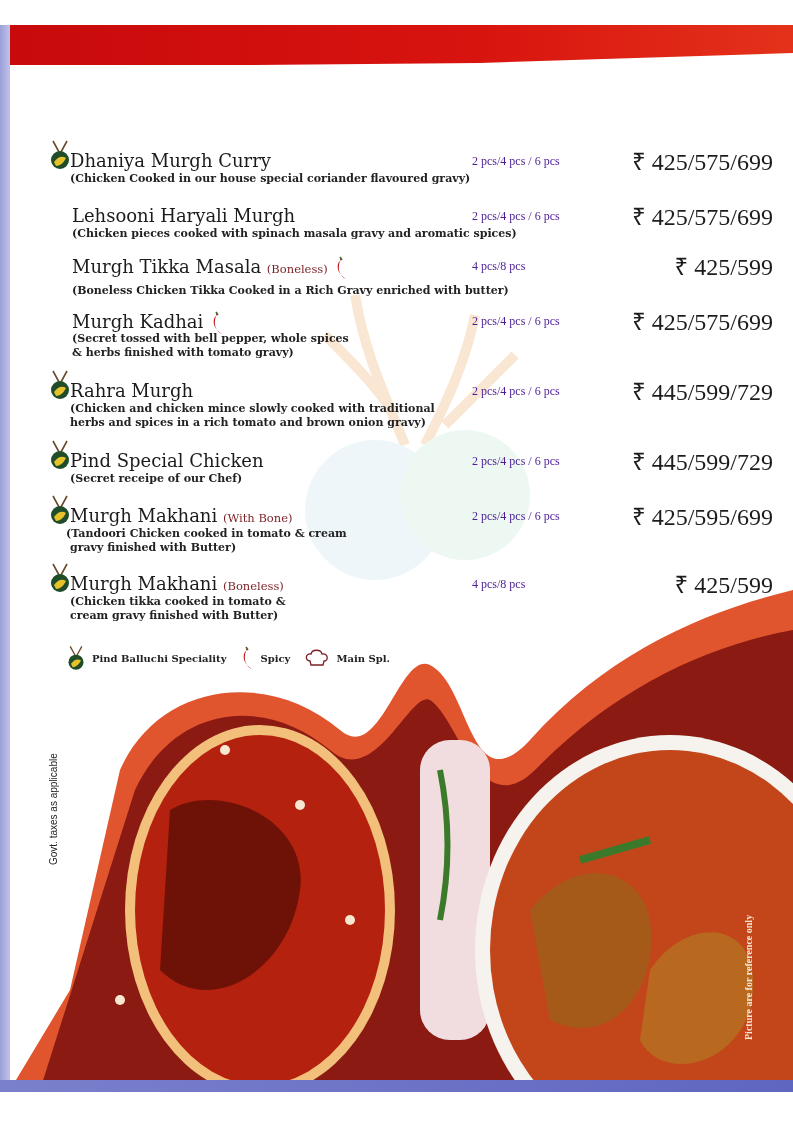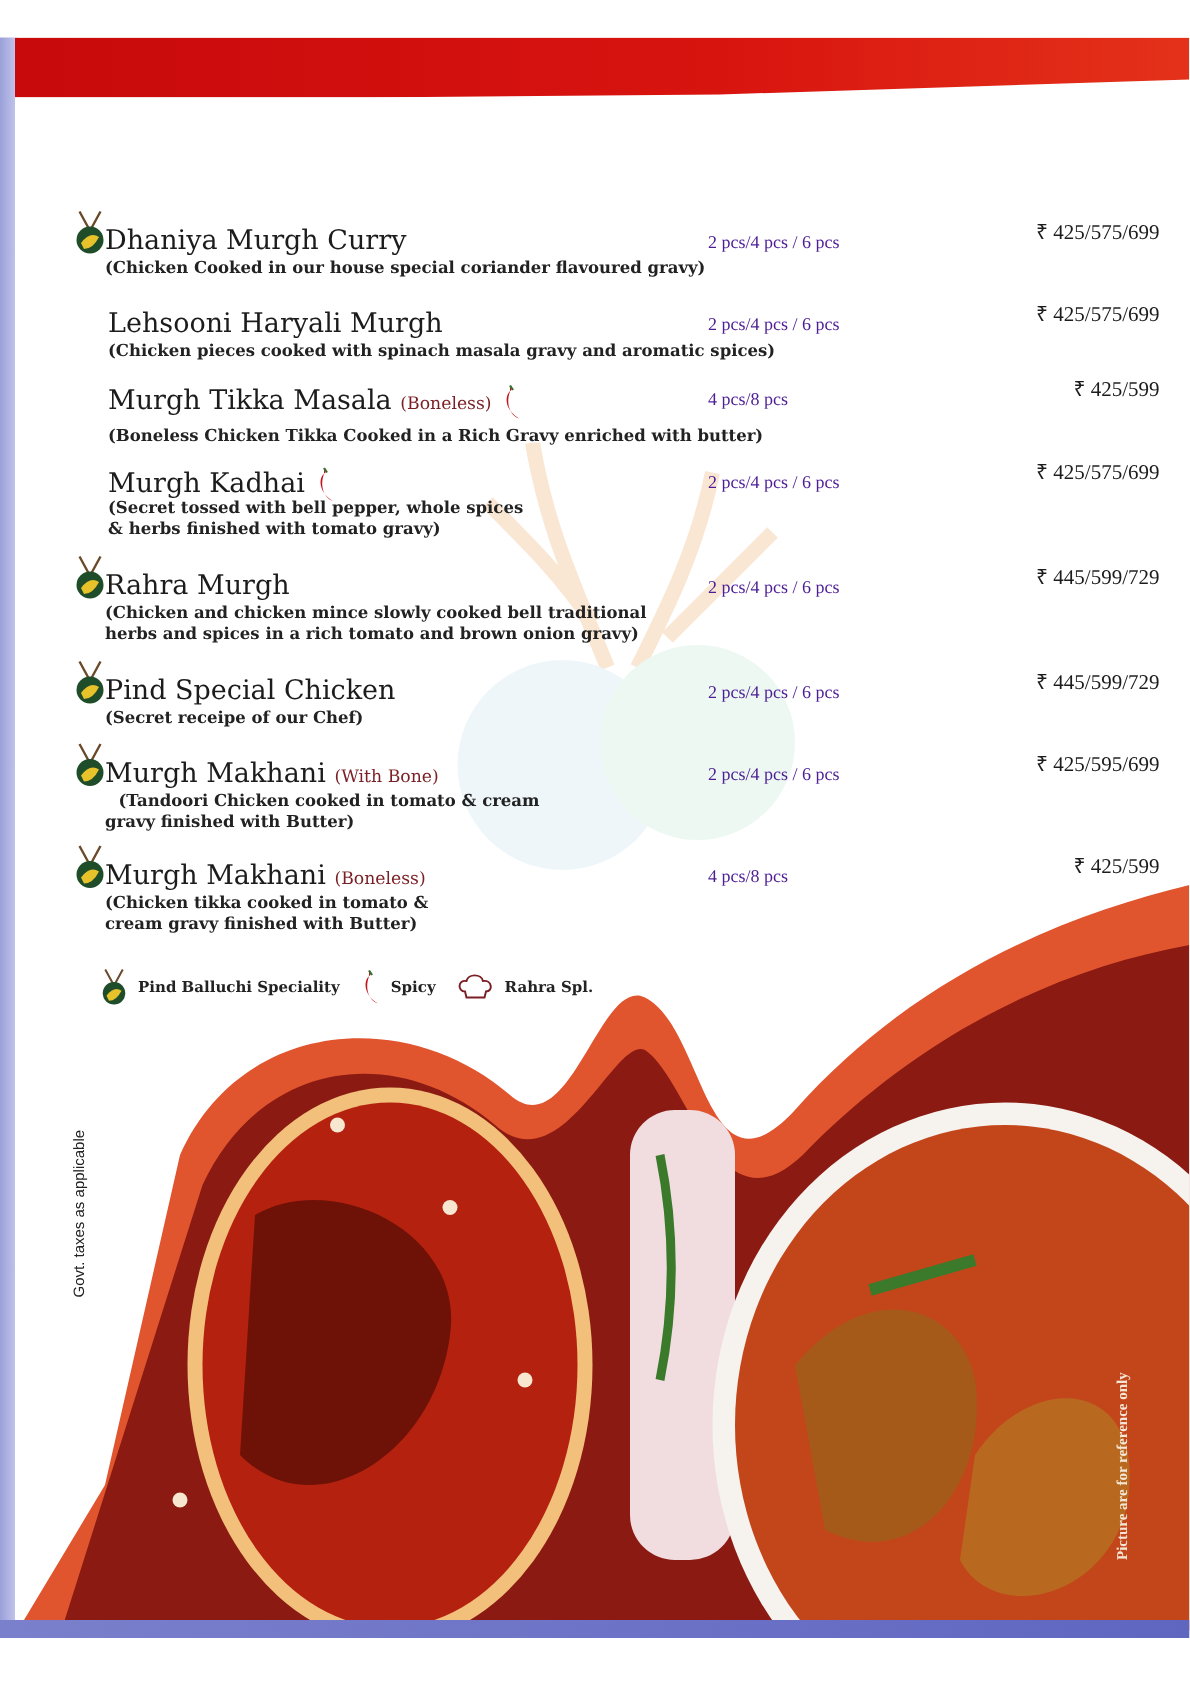--- a/index.html
+++ b/index.html
@@ -8,21 +8,21 @@
   .left-edge { position:absolute; left:0; top:25px; width:12px; height:1062px; background:linear-gradient(90deg,#9aa0d8,#c8c9ee); }
   .top-band { position:absolute; left:0; top:0; width:783px; height:40px; background:linear-gradient(90deg,#c80a0c,#d8140f 60%,#e4321a); clip-path:polygon(0 0,100% 0,100% 70%,60% 95%,30% 100%,0 100%); }
   .title { position:absolute; left:62px; top:58px; font-family:"DejaVu Sans", sans-serif; font-weight:bold; font-size:33px; letter-spacing:2px; color:#fff; -webkit-text-stroke:1.6px #9b1a1f; text-transform:uppercase; }
   .watermark { position:absolute; left:285px; top:270px; width:240px; height:290px; opacity:0.35; }
   .item { position:absolute; left:0; width:783px; }
   .badge { position:absolute; width:24px; height:30px; }
   .name { position:absolute; font-size:18px; color:#1c1c1c; white-space:nowrap; }
   .tag { font-size:11.5px; color:#7a1f24; }
   .desc { position:absolute; font-size:11px; color:#222; line-height:14px; white-space:nowrap; font-weight:bold; }
   .qty { position:absolute; left:462px; font-size:12px; color:#4c1d95; font-family:"Liberation Serif", serif; white-space:nowrap; }
-  .price { position:absolute; right:20px; font-size:14px; color:#1c1c1c; font-family:"Liberation Serif", serif; white-space:nowrap; text-align:right; }
+  .price { position:absolute; right:20px; font-size:24px; color:#1c1c1c; font-family:"Liberation Serif", serif; white-space:nowrap; text-align:right; }
   .chili { display:inline-block; vertical-align:middle; }
   .legend { position:absolute; left:56px; top:620px; display:flex; align-items:center; gap:6px; font-size:10px; color:#222; font-weight:bold; }
   .legend span.lbl { margin-right:8px; }
   .side-note { position:absolute; font-family:"Liberation Sans", sans-serif; font-size:10px; color:#222; transform:rotate(-90deg); transform-origin:left top; white-space:nowrap; }
   .side-note.light { color:#f3e6d6; font-family:"Liberation Serif", serif; font-weight:bold; }
   .bottom-edge { position:absolute; left:0; top:1080px; width:793px; height:12px; background:linear-gradient(90deg,#7b80cc,#5f66c0); }
 </style>
 </head>
 <body>
 
@@ -74,21 +74,21 @@
         <div class="qty" style="top:4px">2 pcs/4 pcs / 6 pcs</div>
         <div class="price" style="top:-6px">₹ 425/575/699</div>
       </div>
       <div class="item" style="top: 355px;">
         <svg class="badge" style="left:38px;top:-10px" viewBox="0 0 24 30">
           <path d="M5 1 L11 12 M19 1 L13 12" stroke="#6b4a2a" stroke-width="1.6"></path>
           <circle cx="12" cy="20" r="9" fill="#1f4d2a"></circle>
           <path d="M6 22 Q12 14 18 18 Q14 26 8 26Z" fill="#e8c22a"></path>
         </svg>
         <div class="name" style="left:60px;top:0"><span>Rahra Murgh</span></div>
-        <div class="desc" style="left:60px;top:22px">(Chicken and chicken mince slowly cooked bell traditional</div>
+        <div class="desc" style="left:60px;top:22px">(Chicken and chicken mince slowly cooked with traditional</div>
         <div class="desc" style="left:60px;top:36px">herbs and spices in a rich tomato and brown onion gravy)</div>
         <div class="qty" style="top:4px">2 pcs/4 pcs / 6 pcs</div>
         <div class="price" style="top:-6px">₹ 445/599/729</div>
       </div>
       <div class="item" style="top: 425px;">
         <svg class="badge" style="left:38px;top:-10px" viewBox="0 0 24 30">
           <path d="M5 1 L11 12 M19 1 L13 12" stroke="#6b4a2a" stroke-width="1.6"></path>
           <circle cx="12" cy="20" r="9" fill="#1f4d2a"></circle>
           <path d="M6 22 Q12 14 18 18 Q14 26 8 26Z" fill="#e8c22a"></path>
         </svg>
@@ -97,21 +97,21 @@
         <div class="qty" style="top:4px">2 pcs/4 pcs / 6 pcs</div>
         <div class="price" style="top:-6px">₹ 445/599/729</div>
       </div>
       <div class="item" style="top: 480px;">
         <svg class="badge" style="left:38px;top:-10px" viewBox="0 0 24 30">
           <path d="M5 1 L11 12 M19 1 L13 12" stroke="#6b4a2a" stroke-width="1.6"></path>
           <circle cx="12" cy="20" r="9" fill="#1f4d2a"></circle>
           <path d="M6 22 Q12 14 18 18 Q14 26 8 26Z" fill="#e8c22a"></path>
         </svg>
         <div class="name" style="left:60px;top:0"><span>Murgh Makhani</span> <span class="tag">(With Bone)</span></div>
-        <div class="desc" style="left:69px;top:22px">(Tandoori Chicken cooked in tomato &amp; cream</div>
+        <div class="desc" style="left:56px;top:22px">(Tandoori Chicken cooked in tomato &amp; cream</div>
         <div class="desc" style="left:60px;top:36px">gravy finished with Butter)</div>
         <div class="qty" style="top:4px">2 pcs/4 pcs / 6 pcs</div>
         <div class="price" style="top:-6px">₹ 425/595/699</div>
       </div>
       <div class="item" style="top: 548px;">
         <svg class="badge" style="left:38px;top:-10px" viewBox="0 0 24 30">
           <path d="M5 1 L11 12 M19 1 L13 12" stroke="#6b4a2a" stroke-width="1.6"></path>
           <circle cx="12" cy="20" r="9" fill="#1f4d2a"></circle>
           <path d="M6 22 Q12 14 18 18 Q14 26 8 26Z" fill="#e8c22a"></path>
         </svg>
@@ -131,21 +131,21 @@
       </svg>
     <span class="lbl">Pind Balluchi Speciality</span>
     <svg width="14" height="26" viewBox="0 0 14 26">
         <path d="M6 2 L7 5 C2 8 2 18 12 24 C6 22 3 14 6 6Z" fill="#c2141b"></path>
         <path d="M6 2 L8 5" stroke="#3a6a2a" stroke-width="1.5"></path>
       </svg>
     <span class="lbl">Spicy</span>
     <svg width="26" height="18" viewBox="0 0 26 18">
         <path d="M6 12 C1 12 1 4 7 5 C8 0 17 0 18 5 C24 4 25 12 20 12 L19 16 L7 16Z" fill="none" stroke="#7a1f24" stroke-width="1.3"></path>
       </svg>
-    <span class="lbl">Rahra Spl.</span>
+    <span class="lbl">Main Spl.</span>
   </div>
 
   <svg style="position:absolute;left:0;top:565px" width="783" height="500" viewBox="0 0 783 500">
     <path d="M110 180 C150 90 260 80 330 140 C370 175 390 60 420 75 C460 95 460 215 520 150 C600 60 700 20 783 0 L783 500 L0 500 L60 400 Z" fill="#e0542e"></path>
     <path d="M125 200 C165 115 255 105 320 160 C365 200 400 100 420 110 C450 130 470 240 530 175 C610 95 700 55 783 40 L783 500 L30 500 Z" fill="#8a1a12"></path>
     <ellipse cx="250" cy="320" rx="135" ry="185" fill="#f2c07a"></ellipse>
     <ellipse cx="250" cy="320" rx="125" ry="175" fill="#b4210f"></ellipse>
     <path d="M160 220 C210 190 300 230 290 300 C280 380 200 430 150 380Z" fill="#6e1208"></path>
     <rect x="410" y="150" width="70" height="300" rx="30" fill="#f1dde0"></rect>
     <path d="M430 180 C440 230 440 280 430 330" stroke="#3b7a2a" stroke-width="6" fill="none"></path>

